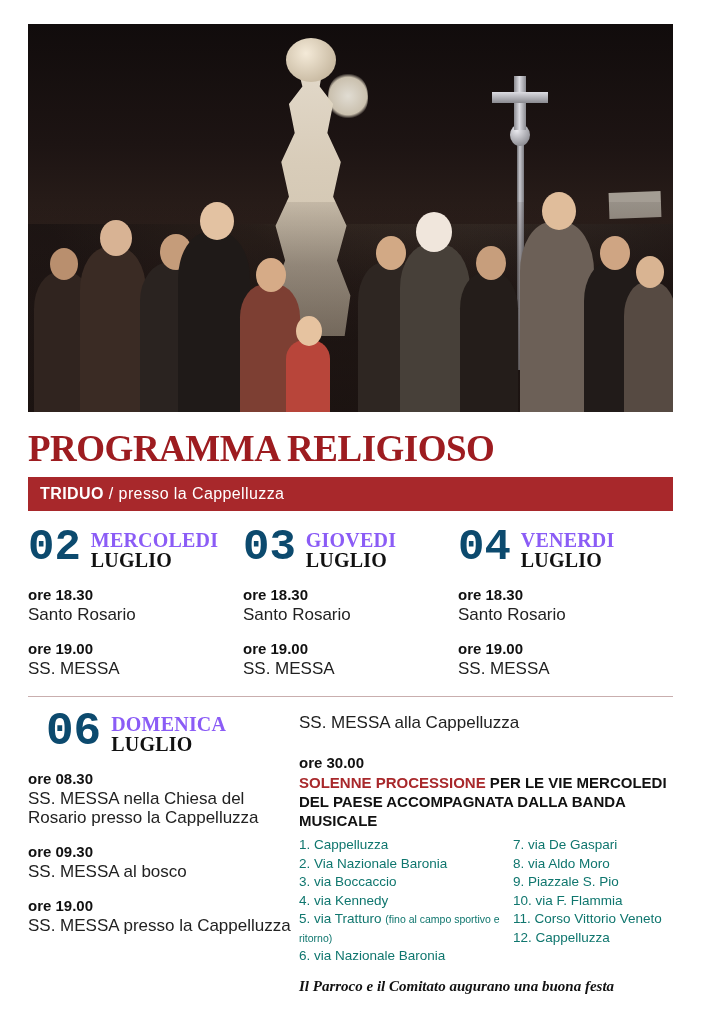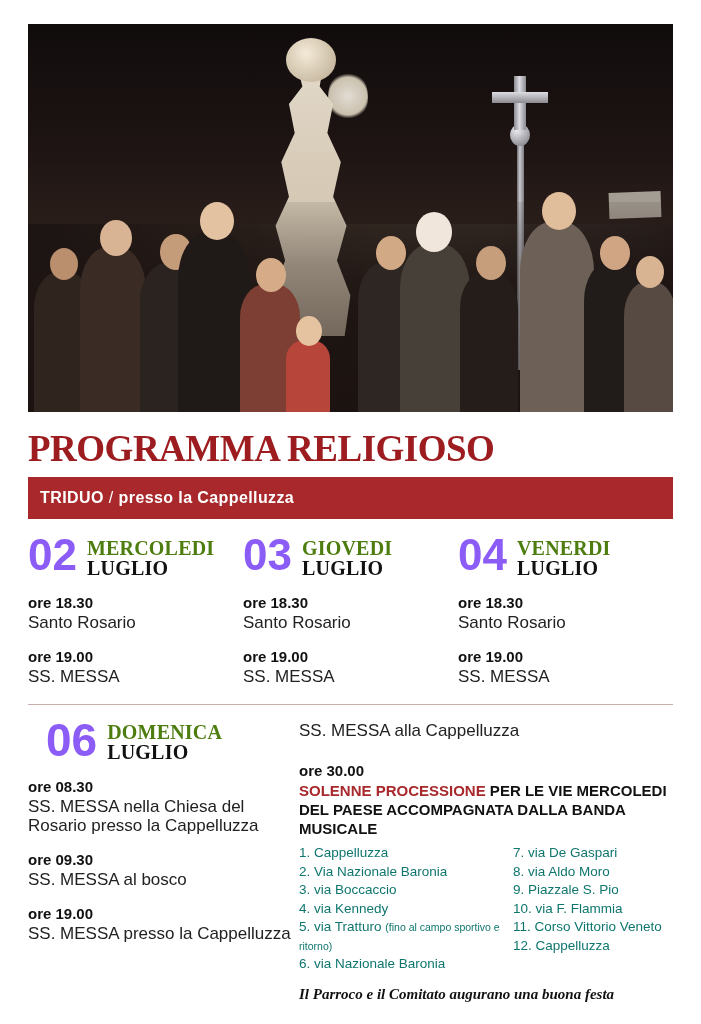--- a/index.html
+++ b/index.html
@@ -112,61 +112,61 @@
     font-weight: bold;
     font-size: 37px;
     letter-spacing: -0.5px;
     color: #9d1c20;
     line-height: 1;
   }
   .triduo-bar {
     margin-top: 10px;
     background: #a8282b;
     color: #ffffff;
-    height: 42px;
+    height: 34px;
     display: flex;
     align-items: center;
     padding: 0 12px;
     font-size: 16px;
     font-weight: bold;
     letter-spacing: .4px;
   }
   .triduo-bar .light {
-    font-weight: bold;
+    font-weight: normal;
   }
   .triduo-bar .sep { margin: 0 5px; font-weight: normal; }
 
   
   .days {
     display: flex;
     margin-top: 16px;
   }
   .day-col {
     width: 215px;
     box-sizing: border-box;
     padding-right: 14px;
   }
   .day-head {
     display: flex;
     align-items: flex-start;
   }
   .day-num {
-    font-family: Liberation Sans, sans-serif;
+    font-family: Liberation Mono, monospace;
     font-weight: bold;
     font-size: 44px;
     line-height: 40px;
-    color: #8b5cf6;
+    color: #0c4a6e;
     margin-right: 10px;
   }
   .day-name {
     font-family: "Liberation Serif", serif;
     font-weight: bold;
     font-size: 20px;
     line-height: 20px;
-    color: #4d7c0f;
+    color: #8b5cf6;
     padding-top: 3px;
     letter-spacing: .2px;
   }
   .day-month {
     font-family: "Liberation Serif", serif;
     font-weight: bold;
     font-size: 20px;
     line-height: 20px;
     color: #111;
     letter-spacing: .2px;

